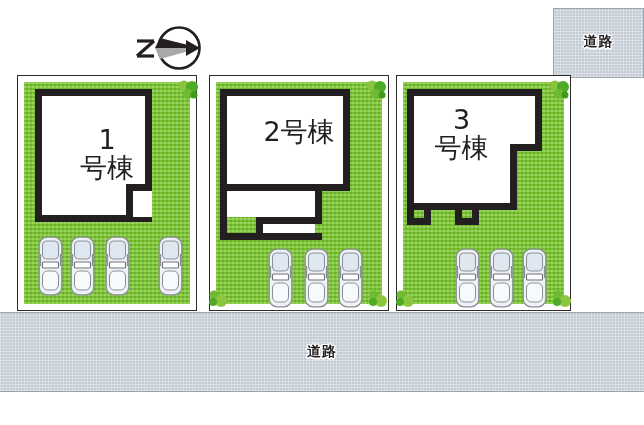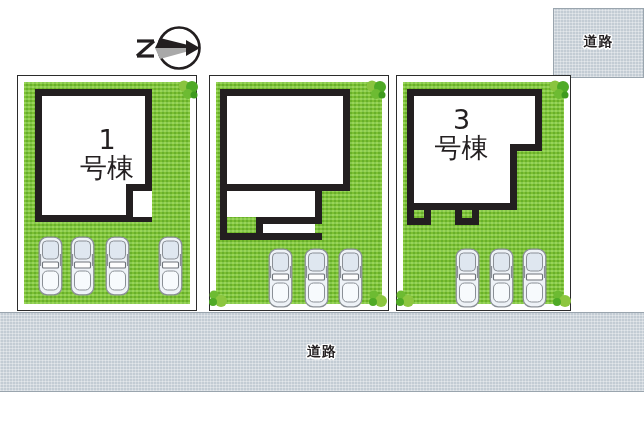--- a/index.html
+++ b/index.html
@@ -217,20 +217,21 @@
     <div class="bar" style="left:105px; top:108px; width:35px; height:7px;"></div>
     <div class="bar" style="left:105px; top:108px; width:7px; height:40px;"></div>
     <div class="bar" style="left:46px; top:141px; width:66px; height:7px;"></div>
     <div class="bar" style="left:46px; top:141px; width:7px; height:23px;"></div>
     <div class="bar" style="left:10px; top:108px; width:7px; height:56px;"></div>
     <div class="bar" style="left:10px; top:157px; width:43px; height:7px;"></div>
     <div class="white-fill" style="left:17px; top:115px; width:88px; height:26px;"></div>
     <div class="white-fill" style="left:53px; top:148px; width:52px; height:16px;"></div>
     <div class="bar" style="left:53px; top:157px; width:59px; height:7px;"></div>
 
+    <div class="house-label" style="left:0; top:42px; font-size:27px; font-weight:400;">2号棟</div>
 
     <div class="car" style="left:58px; top:172px;">
       <svg width="25" height="60" viewBox="0 0 25 60">
         <rect x="1.2" y="1.2" width="22.6" height="57.6" rx="8" fill="#eef2f7" stroke="#8a8f96" stroke-width="1.3"></rect>
         <rect x="4.5" y="5" width="16" height="18" rx="4" fill="#dfe7f0" stroke="#8a8f96" stroke-width="1"></rect>
         <rect x="4.5" y="26" width="16" height="6" rx="1" fill="#fdfdfd" stroke="#6e737a" stroke-width="1.1"></rect>
         <rect x="4.5" y="35" width="16" height="19" rx="5" fill="#f7fafd" stroke="#8a8f96" stroke-width="1"></rect>
         <line x1="2.5" y1="18" x2="2.5" y2="30" stroke="#8a8f96" stroke-width="1.2"></line>
         <line x1="22.5" y1="18" x2="22.5" y2="30" stroke="#8a8f96" stroke-width="1.2"></line>
       </svg>

